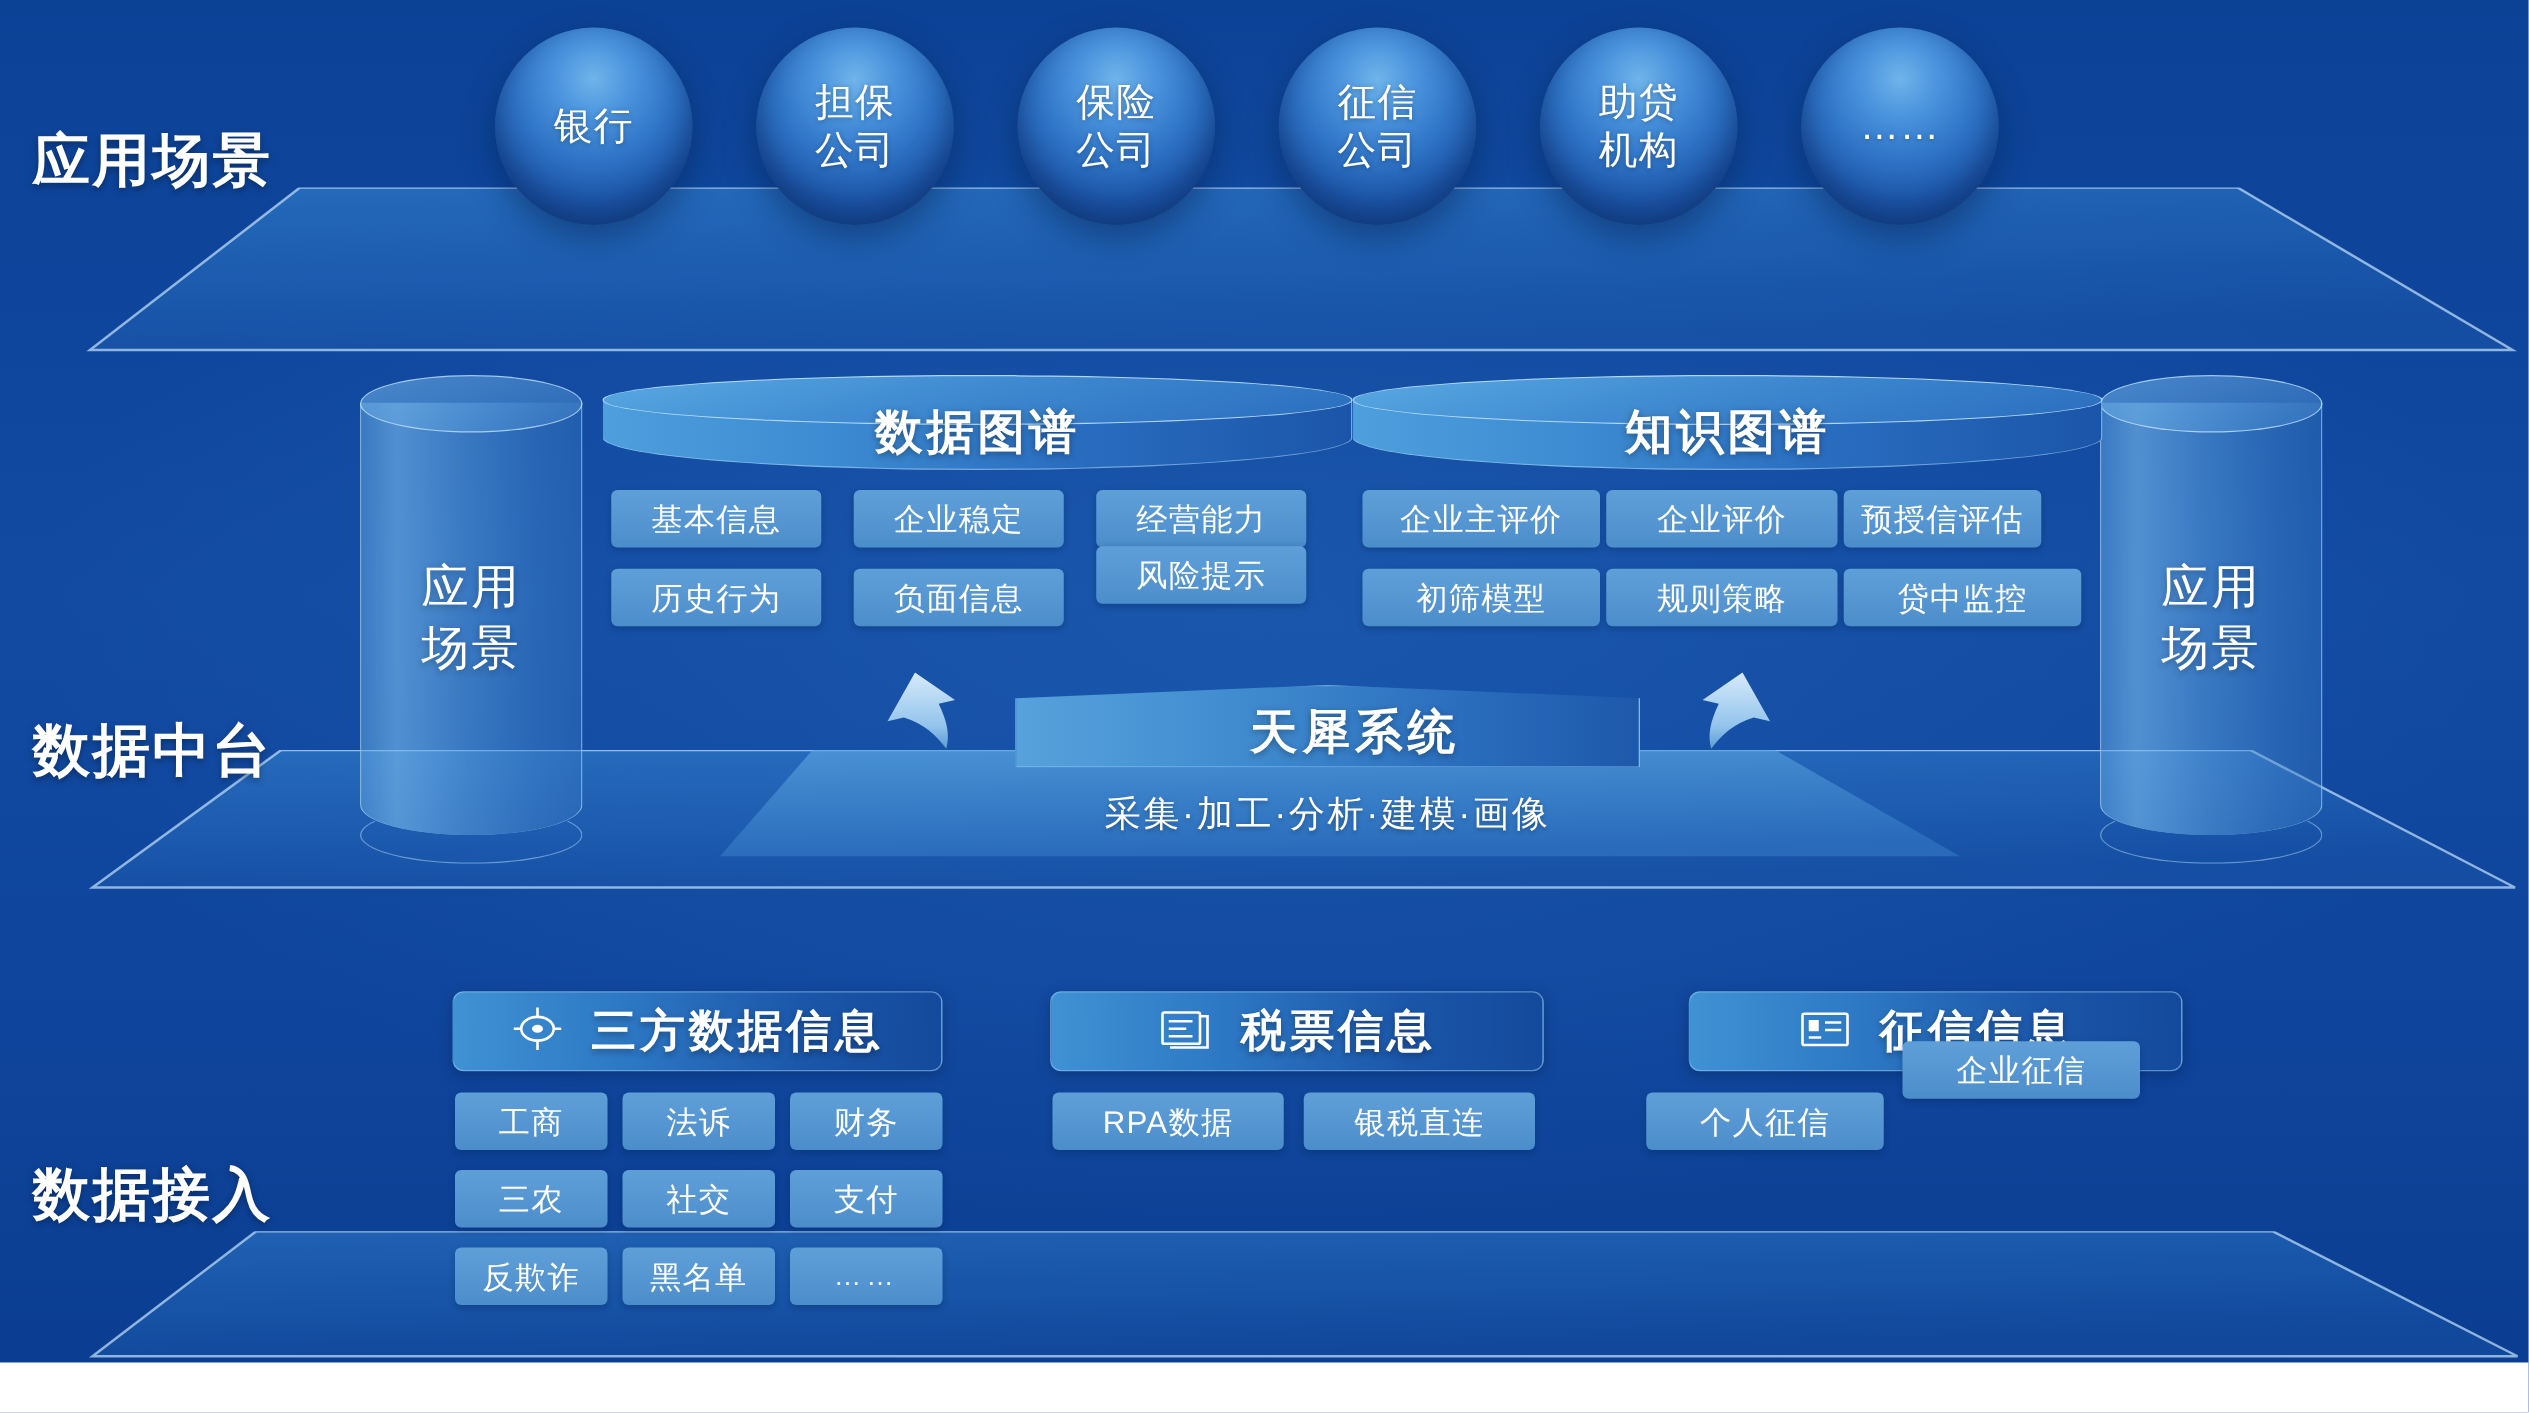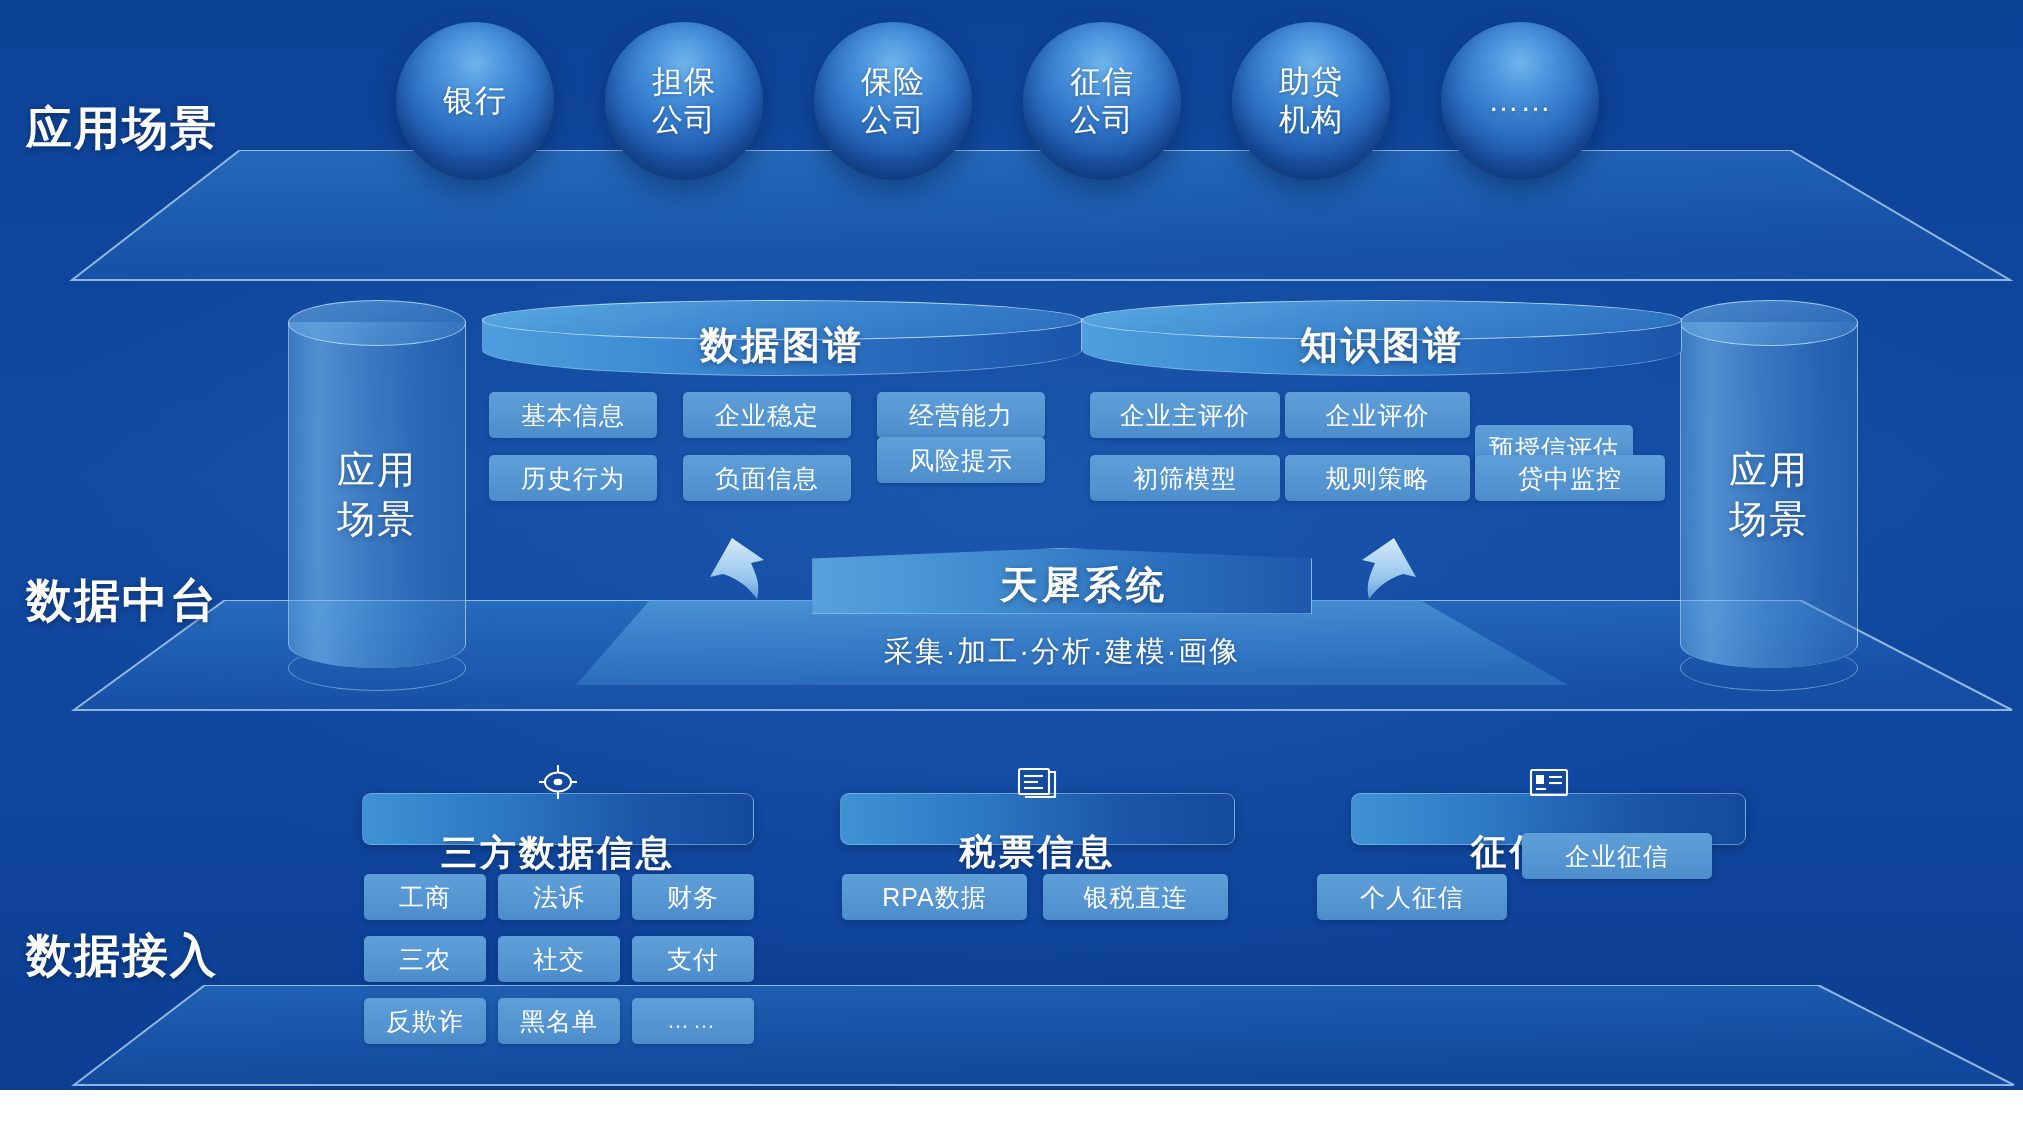--- a/index.html
+++ b/index.html
@@ -131,26 +131,25 @@
     position:absolute; left:812px; top:632px; width:500px;
     text-align:center; color:#ffffff; font-size:29px; letter-spacing:2px;
     text-shadow:0 1px 4px rgba(0,0,0,0.3);
   }
 
   
   .arrow { position:absolute; width:86px; height:86px; }
 
   
   .card-head {
-    position:absolute; height:52px; border-radius:9px;
+    position:absolute; height:64px; border-radius:9px;
     background:linear-gradient(90deg,#3f92d4 0%,#2d78c4 35%,#1b56a9 72%,#144a9c 100%);
     border:1px solid rgba(150,198,240,0.55);
     display:flex; align-items:center; justify-content:center; gap:22px;
     box-shadow:0 3px 10px rgba(5,28,70,0.35);
-    flex-direction:column;
   }
   .card-head .ct {
     color:#fff; font-size:36px; font-weight:bold; letter-spacing:3px;
     text-shadow:0 2px 5px rgba(0,0,0,0.3);
   }
   .ic { display:block; }
 
   .bottom-strip {
     position:absolute; left:0; top:1090px; width:2023px; height:40px; background:#ffffff;
   }
@@ -281,21 +280,21 @@
   <div class="chip" style="left:877px; top:437px; width:168px;">风险提示</div>
 
   <div class="disc" style="left:1082px; top:300px;">
     <div class="dbody"></div>
     <div class="dtop"></div>
     <div class="dlabel">知识图谱</div>
   </div>
 
   <div class="chip" style="left:1090px; top:392px; width:190px;">企业主评价</div>
   <div class="chip" style="left:1285px; top:392px; width:185px;">企业评价</div>
-  <div class="chip" style="left:1475px; top:392px; width:158px;margin-top:33px;">预授信评估</div>
+  <div class="chip" style="left:1475px; top:392px; width:158px;">预授信评估</div>
   <div class="chip" style="left:1090px; top:455px; width:190px;">初筛模型</div>
   <div class="chip" style="left:1285px; top:455px; width:185px;">规则策略</div>
   <div class="chip" style="left:1475px; top:455px; width:190px;">贷中监控</div>
 
   <div class="arrow" style="left:702px; top:530px;">
     <svg width="86" height="86" viewBox="0 0 86 86">
       <defs>
         <linearGradient id="arrL" x1="0" y1="0" x2="0" y2="1">
           <stop offset="0%" stop-color="#d6eafb"></stop>
           <stop offset="70%" stop-color="#93c4ec"></stop>

